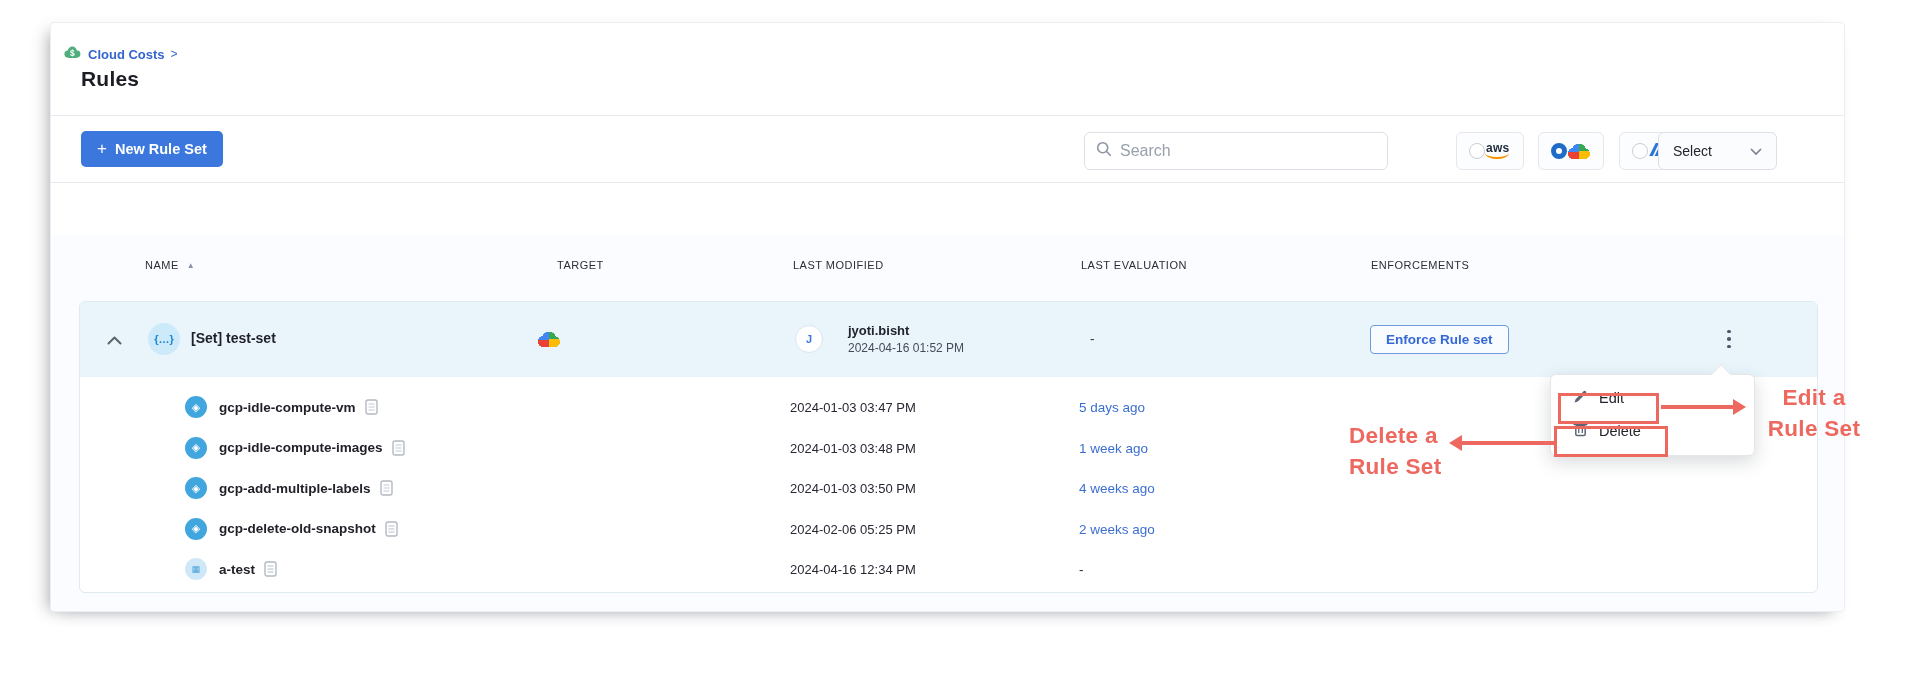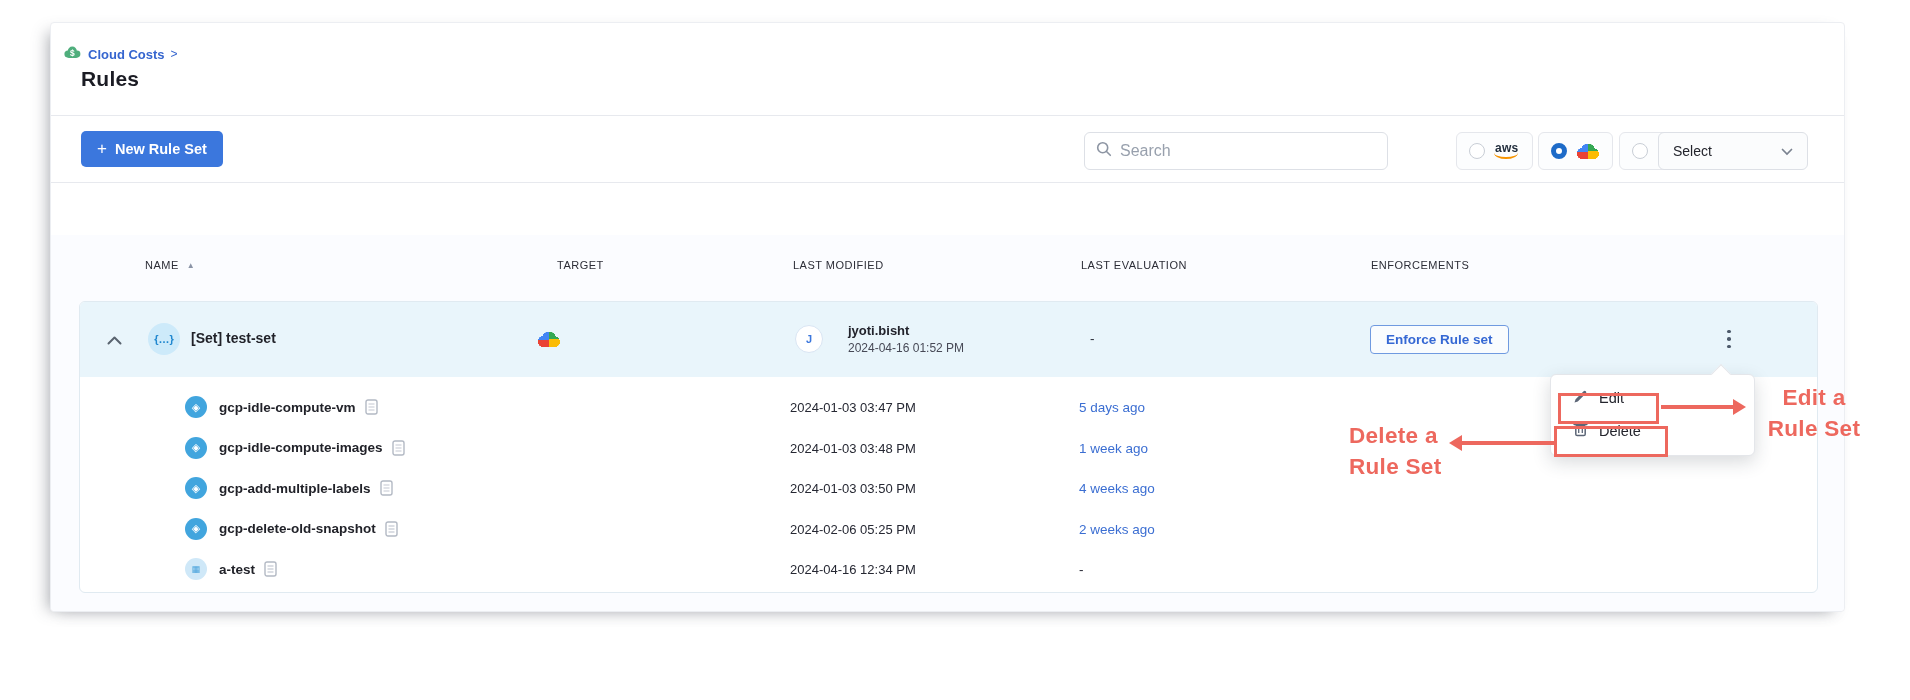--- a/index.html
+++ b/index.html
@@ -22,38 +22,38 @@
   .toolbar { position:absolute; left:0; top:93px; right:0; height:67px; border-bottom:1px solid #e7e9ee; }
   .btn-new { position:absolute; left:30px; top:15px; height:36px; padding:0 16px; background:#3b77dd; color:#fff;
              border:none; border-radius:5px; font-size:14.5px; font-weight:700; display:flex; align-items:center; gap:8px; cursor:pointer;
              font-family:"Liberation Sans",sans-serif; }
   .btn-new .plus { font-size:17px; font-weight:400; margin-top:-1px; }
   .search { position:absolute; left:1033px; top:16px; width:304px; height:38px; border:1px solid #dde0e6; border-radius:6px;
             background:#fff; display:flex; align-items:center; padding:0 11px; gap:8px; }
   .search input { border:none; outline:none; flex:1; font-size:16px; color:#701a75; font-family:"Liberation Sans",sans-serif; }
   .search input::placeholder { color:#98a0ad; }
   .pill-prov { position:absolute; top:16px; height:38px; border:1px solid #e5e7ec; border-radius:6px; background:#fcfdfe;
-               display:flex; align-items:center; gap:9px; padding:0 12px; cursor:pointer; }
+               display:flex; align-items:center; padding:0 12px; cursor:pointer; }
   .radio { width:16px; height:16px; border-radius:50%; border:1.5px solid #c9ced6; background:#fff; flex:0 0 auto; }
   .radio.on { border:5px solid #1e6bc8; }
   .awswrap { position:relative; width:26px; height:22px; }
   .awswrap .awstxt { position:absolute; left:1px; top:1px; font-size:12px; font-weight:700; color:#232f3e; letter-spacing:.3px; }
   .awswrap .swoosh { position:absolute; left:0; top:12px; width:24px; height:7px; border-bottom:2.2px solid #f79400;
                      border-radius:0 0 55% 55% / 0 0 100% 100%; }
   .gcplogo { width:24px; height:17px;
       background:conic-gradient(from -90deg, #4285f4 0 25%, #34a853 0 50%, #fbbc05 0 75%, #ea4335 0);
       -webkit-mask: radial-gradient(circle 5.6px at 6.3px 10.5px,#000 98%,transparent),
                     radial-gradient(circle 7px at 12px 7.5px,#000 98%,transparent),
                     radial-gradient(circle 5.4px at 17.6px 10.8px,#000 98%,transparent),
                     linear-gradient(#000 0 0) 6px 9px / 12px 7.4px no-repeat;
       mask: radial-gradient(circle 5.6px at 6.3px 10.5px,#000 98%,transparent),
             radial-gradient(circle 7px at 12px 7.5px,#000 98%,transparent),
             radial-gradient(circle 5.4px at 17.6px 10.8px,#000 98%,transparent),
             linear-gradient(#000 0 0) 6px 9px / 12px 7.4px no-repeat; }
-  .select { position:absolute; left:1607px; top:16px; width:150px; height:38px; border:1px solid #dde0e6; border-radius:6px;
+  .select { position:absolute; left:1607px; top:16px; width:119px; height:38px; border:1px solid #dde0e6; border-radius:6px;
             background:#fbfcfd; display:flex; align-items:center; justify-content:space-between; padding:0 14px; cursor:pointer; }
   .select .sel-label { font-size:14px; color:#23242c; font-weight:500; }
 
   
   .subtabs { position:absolute; left:0; top:160px; right:0; height:52px; border-bottom:1px solid #e6e8ec; }
   .stab { position:absolute; bottom:0; padding:0 6px 16px 6px; font-size:14px; font-weight:500; color:#57586b; cursor:pointer; }
   .stab.active { font-size:14.5px; font-weight:700; color:#1d1e26; border-bottom:3px solid #3b77dd; padding:0 12px 13px 12px; }
 
   
   .zone { position:absolute; left:0; top:212px; right:0; bottom:0; background:#fbfcff; border-radius:0 0 4px 4px; }

